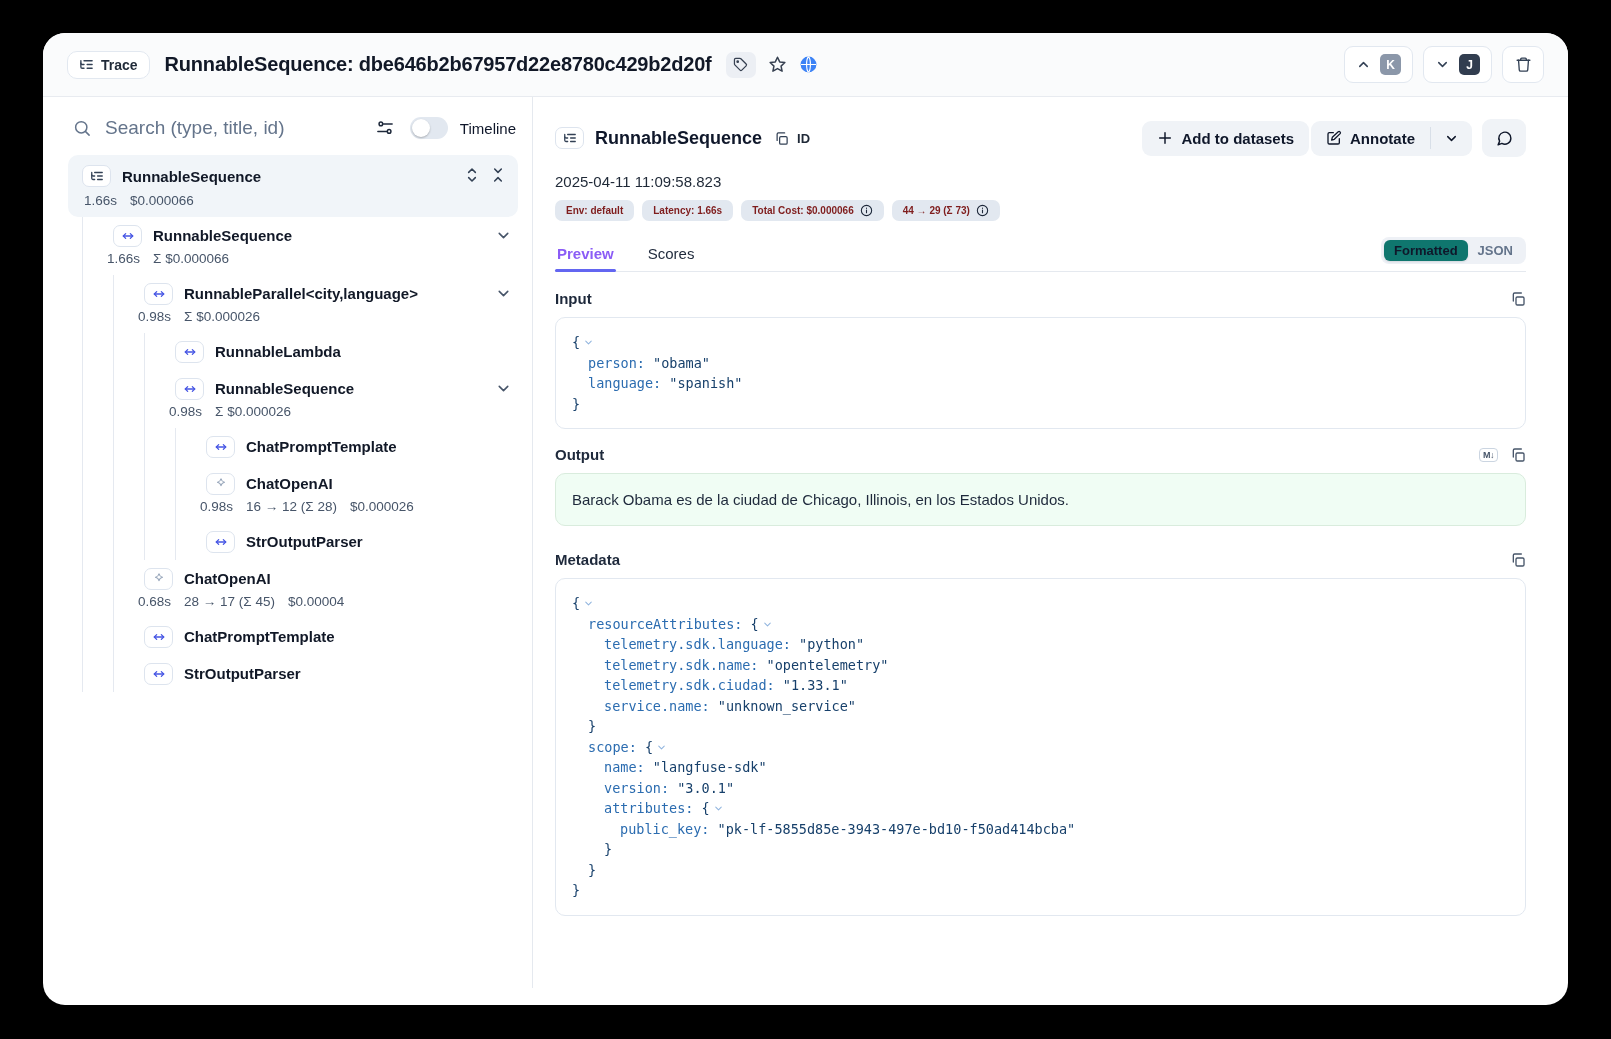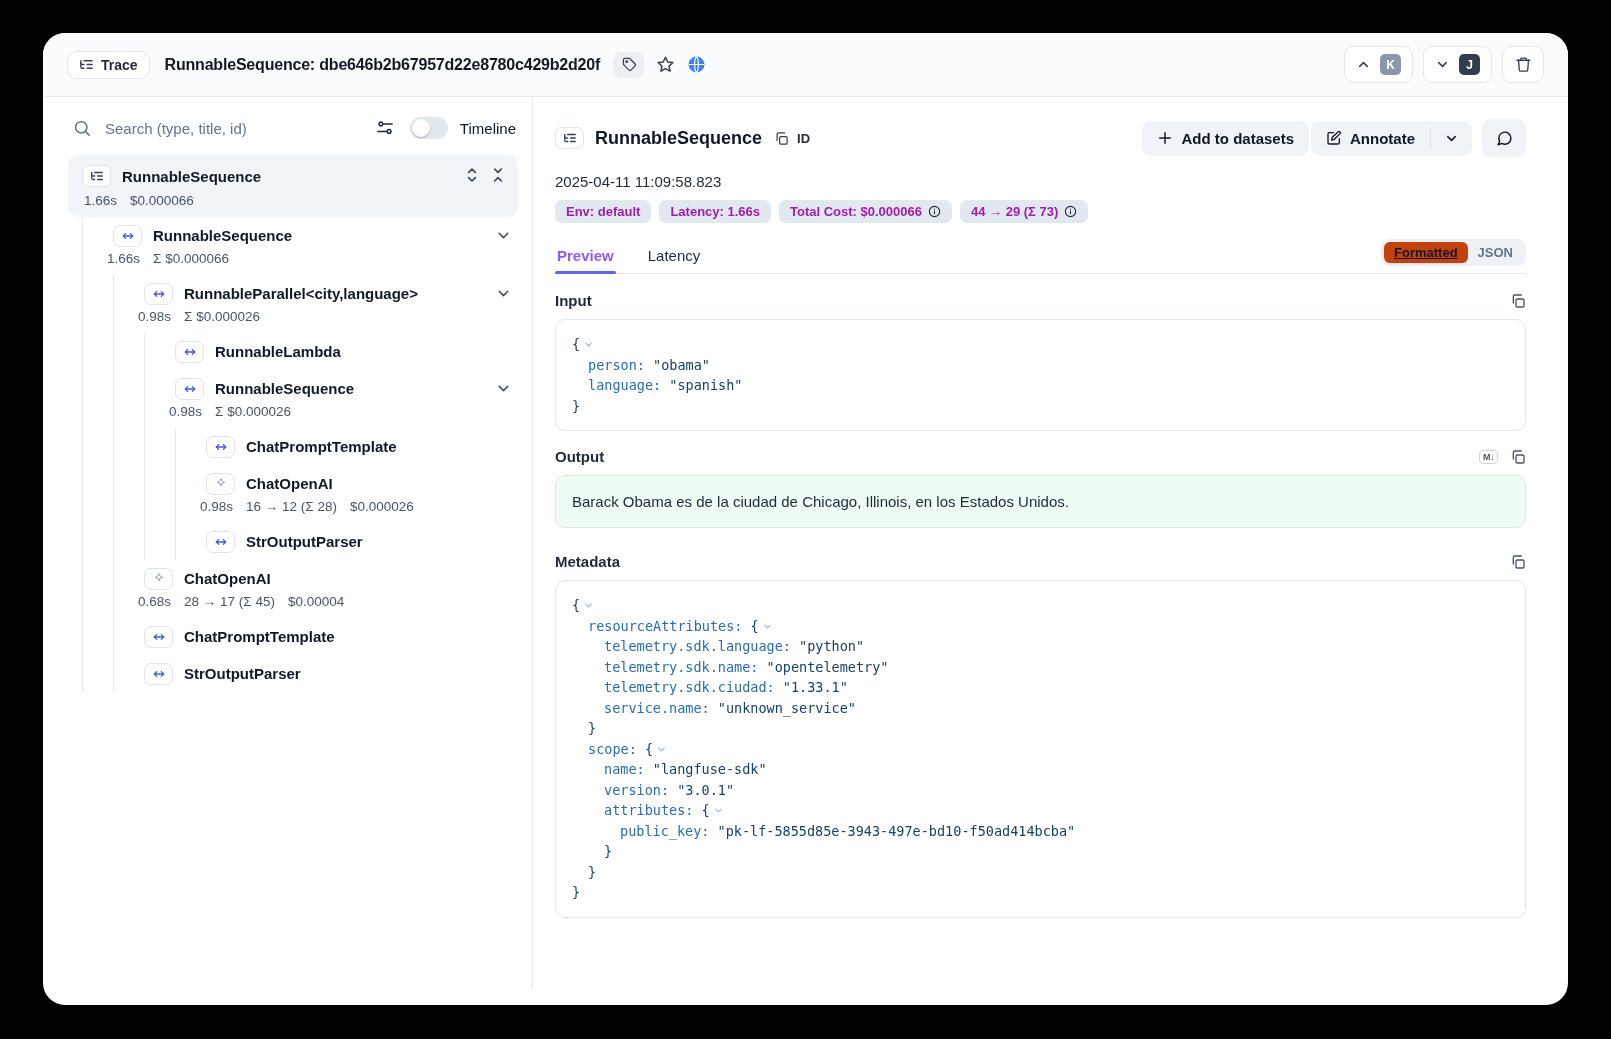--- a/index.html
+++ b/index.html
@@ -9,21 +9,21 @@
     background:#fff; border-radius:22px; overflow:hidden;
     box-shadow:0 20px 50px rgba(0,0,0,.6); }
 
   
   .topbar { height:64px; background:#fafbfc; border-bottom:1px solid #e8ebf0;
     display:flex; align-items:center; padding:0 24px; }
   .trace-chip { display:flex; align-items:center; gap:7px; background:#fff;
     border:1px solid #e2e8f0; border-radius:10px; padding:5px 11px;
     font-size:14px; font-weight:700; color:#1f2937; }
   .trace-chip svg { width:15px; height:15px; stroke:#334155; }
-  .page-title { margin-left:15px; font-size:16px; font-weight:700; color:#111827; letter-spacing:-0.2px; }
+  .page-title { margin-left:15px; font-size:20px; font-weight:700; color:#111827; letter-spacing:-0.2px; }
   .tag-chip { margin-left:14px; width:30px; height:26px; border-radius:7px; background:#eceff4;
     display:flex; align-items:center; justify-content:center; cursor:pointer; }
   .tag-chip svg { width:15px; height:15px; stroke:#374151; }
   .bare-ic { margin-left:12px; display:flex; align-items:center; cursor:pointer; }
   .bare-ic svg { width:19px; height:19px; }
   .top-spacer { flex:1; }
   .nav-btn { display:flex; align-items:center; gap:9px; background:#fff; border:1px solid #e2e8f0;
     border-radius:9px; padding:7px 11px; margin-left:10px; cursor:pointer; }
   .nav-btn svg { width:15px; height:15px; stroke:#334155; }
   .keycap { width:21px; height:21px; border-radius:5px; color:#fff; font-size:12px; font-weight:700;
@@ -36,21 +36,21 @@
 
   
   .app-body { display:flex; height:891px; }
   .sidebar { width:490px; border-right:1px solid #e5e9ef; padding-top:14px; overflow:hidden; }
   .main { flex:1; overflow:hidden; }
 
   
   .search-row { display:flex; align-items:center; padding:6px 16px 10px 30px; }
   .search-row svg.mag { width:18px; height:18px; stroke:#64748b; flex:none; }
   .search-input { border:none; outline:none; background:transparent; margin-left:14px; flex:1;
-    font-size:15px; color:#0f172a; font-family:"Liberation Sans",sans-serif; }
+    font-size:19px; color:#0f172a; font-family:"Liberation Sans",sans-serif; }
   .search-input::placeholder { color:#64748b; }
   .sliders { display:flex; align-items:center; cursor:pointer; margin-right:16px; }
   .sliders svg { width:18px; height:18px; stroke:#1e293b; }
   .toggle { width:38px; height:22px; border-radius:11px; background:#e2e8f0; position:relative;
     cursor:pointer; flex:none; }
   .toggle .knob { position:absolute; left:2px; top:2px; width:18px; height:18px; border-radius:50%;
     background:#fff; box-shadow:0 1px 2px rgba(0,0,0,.25); }
   .toggle-label { margin-left:12px; font-size:15px; color:#0f172a; }
 
   .tree { padding:6px 14px 0 25px; }
@@ -90,33 +90,33 @@
   .btn-group .hbtn { background:transparent; }
   .btn-group .split { width:1px; height:22px; background:#d8dfe8; }
   .btn-group .chev-part { padding:9px 13px; cursor:pointer; display:flex; }
   .btn-group .chev-part svg { width:15px; height:15px; stroke:#0f172a; }
   .bubble-btn { margin-left:10px; width:44px; height:38px; background:#f0f3f7; border-radius:9px;
     display:flex; align-items:center; justify-content:center; cursor:pointer; }
   .bubble-btn svg { width:17px; height:17px; stroke:#0f172a; }
 
   .timestamp { margin-top:16px; font-size:15px; color:#1f2937; }
   .badge-row { margin-top:10px; display:flex; gap:8px; }
-  .chip { background:#e2e8f0; border-radius:7px; padding:4px 11px; font-size:13px; font-weight:700;
-    color:#a21caf; display:flex; align-items:center; gap:6px; }
+  .chip { background:#e2e8f0; border-radius:7px; padding:4px 11px; font-size:10px; font-weight:700;
+    color:#7f1d1d; display:flex; align-items:center; gap:6px; }
   .chip svg { width:13px; height:13px; stroke:#1e293b; cursor:pointer; }
 
   .tabs-row { margin-top:16px; display:flex; align-items:flex-end; border-bottom:1px solid #e5e9ef; }
   .tab { font-size:15px; color:#1e293b; padding:6px 2px 9px; margin-right:30px; position:relative; cursor:pointer; }
   .tab.active { font-weight:600; color:#8b5cf6; }
   .tab.active::after { content:""; position:absolute; left:0; right:0; bottom:-1px; height:3px;
     background:#6366f1; border-radius:2px; }
   .seg { margin-left:auto; margin-bottom:7px; background:#eef1f6; border-radius:8px; padding:3px;
     display:flex; font-size:13px; font-weight:600; }
   .seg .opt { padding:3px 10px; border-radius:6px; color:#64748b; cursor:pointer; }
-  .seg .opt.active { background:#c2410c; color:#0f172a; box-shadow:0 1px 2px rgba(15,23,42,.12);text-decoration:underline; }
+  .seg .opt.active { background:#0f766e; color:#0f172a; box-shadow:0 1px 2px rgba(15,23,42,.12); }
 
   .content { padding:14px 42px 20px 22px; }
   .sec-head { display:flex; align-items:center; margin-top:10px; }
   .sec-head:first-child { margin-top:4px; }
   .sec-label { font-size:15px; font-weight:600; color:#1e293b; }
   .sec-icons { margin-left:auto; display:flex; gap:12px; align-items:center; }
   .sec-icons svg { width:16px; height:16px; stroke:#475569; cursor:pointer; }
   .md-ic { border:1px solid #cbd5e1; border-radius:4px; font-size:9px; font-weight:700; color:#475569;
     padding:1px 3px; cursor:pointer; letter-spacing:-0.5px; }
 
@@ -457,21 +457,21 @@
             <svg viewBox="0 0 24 24" fill="none" stroke-width="2" stroke-linecap="round">
                 <circle cx="12" cy="12" r="9.5"></circle>
                 <path d="M12 11v5"></path>
                 <path d="M12 7.5v.5"></path>
               </svg>
           </span>
         </div>
 
         <div class="tabs-row">
           <span class="tab active">Preview</span>
-          <span class="tab">Latency</span>
+          <span class="tab">Scores</span>
           <span class="seg">
             <span class="opt active">Formatted</span>
             <span class="opt">JSON</span>
           </span>
         </div>
       </div>
 
       <div class="content">
         <div class="sec-head">
           <span class="sec-label">Input</span>

